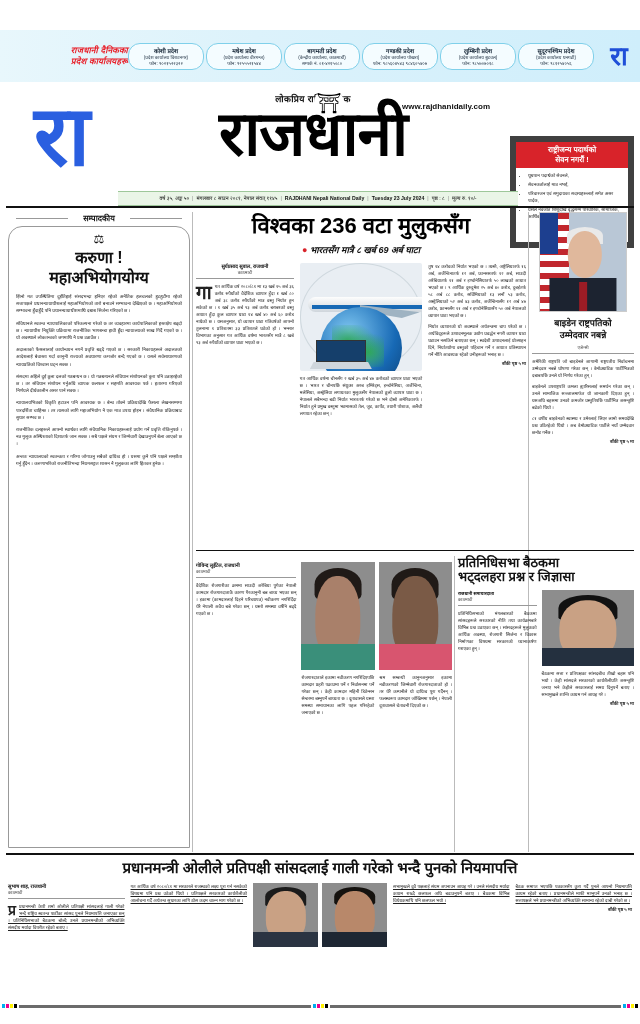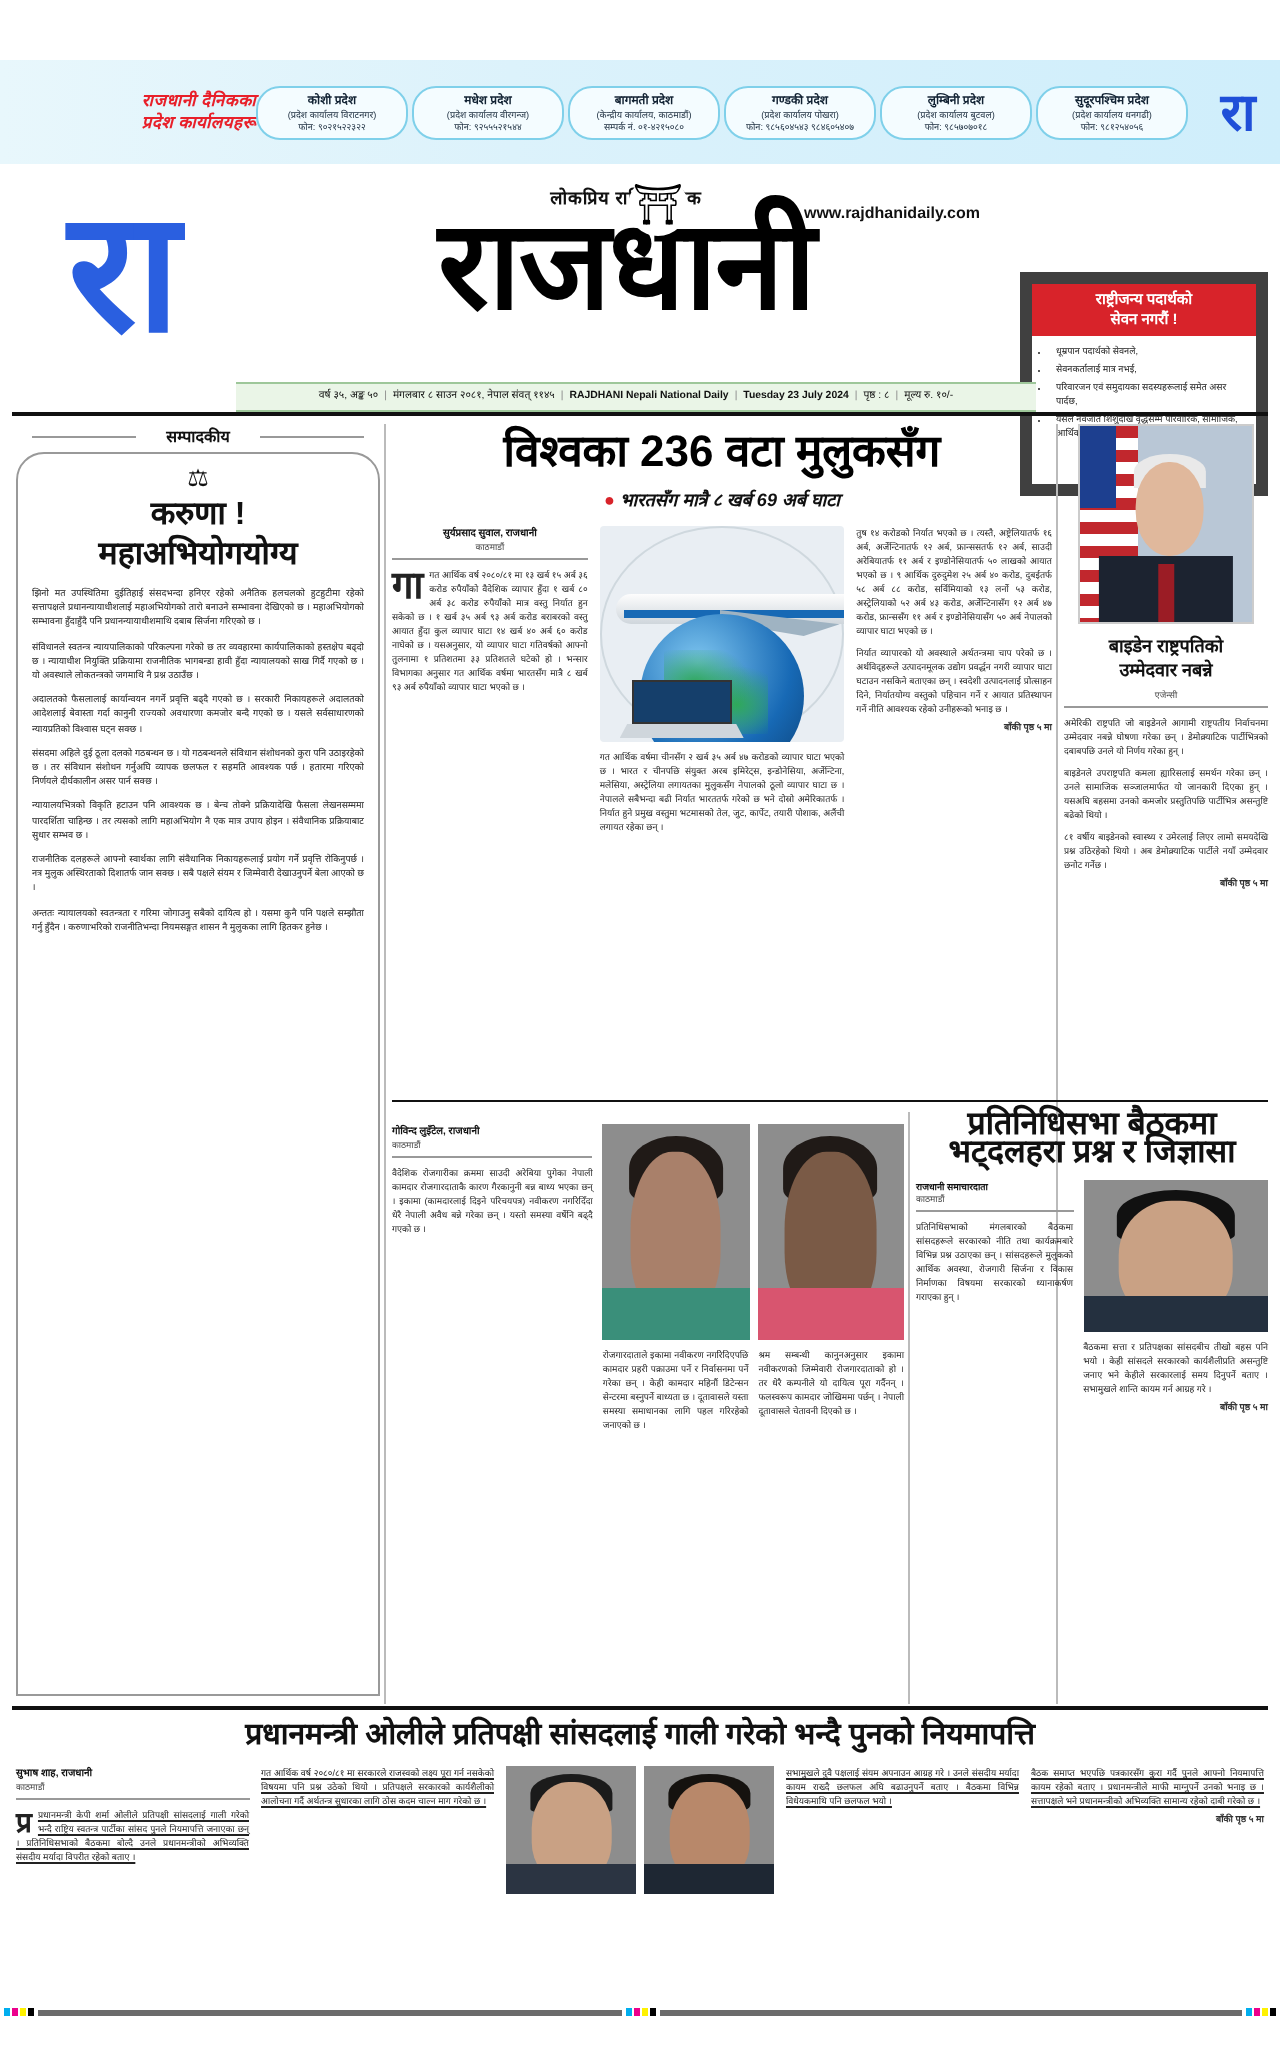--- a/index.html
+++ b/index.html
@@ -129,21 +129,21 @@
   .laptop-b{position:absolute;left:0;bottom:2px;width:62px;height:7px;background:#cfd6dc;
     clip-path:polygon(6% 0,94% 0,100% 100%,0 100%);}
 
   .circframe{position:absolute;left:0;top:0;width:100%;height:100%;
     border-radius:50%;box-shadow:0 0 0 1px #cfd8de inset;}
 
   
   .mid{position:absolute;left:196px;top:556px;width:256px;}
   .mid2{position:absolute;left:458px;top:556px;width:176px;}
   .mid-h{font-size:14.5px;font-weight:bold;line-height:18px;text-align:center;}
-  .mid2-h{font-size:16px;font-weight:bold;line-height:14px;text-align:center;}
+  .mid2-h{font-size:13px;font-weight:bold;line-height:14px;}
   .photo{background:#8d8d8d;position:relative;overflow:hidden;}
   .face{position:absolute;left:50%;top:52%;transform:translate(-50%,-50%);
     width:62%;height:78%;border-radius:46% 46% 40% 40%;background:#a9806a;}
   .face2{background:#7a5a46;}
   .hair{position:absolute;left:50%;top:6%;transform:translateX(-50%);
     width:64%;height:30%;border-radius:50% 50% 20% 20%;background:#201a17;}
   .shirt{position:absolute;left:0;bottom:0;width:100%;height:24%;background:#3a8f7a;}
   .shirt-p{background:#d8556f;}
 
   

